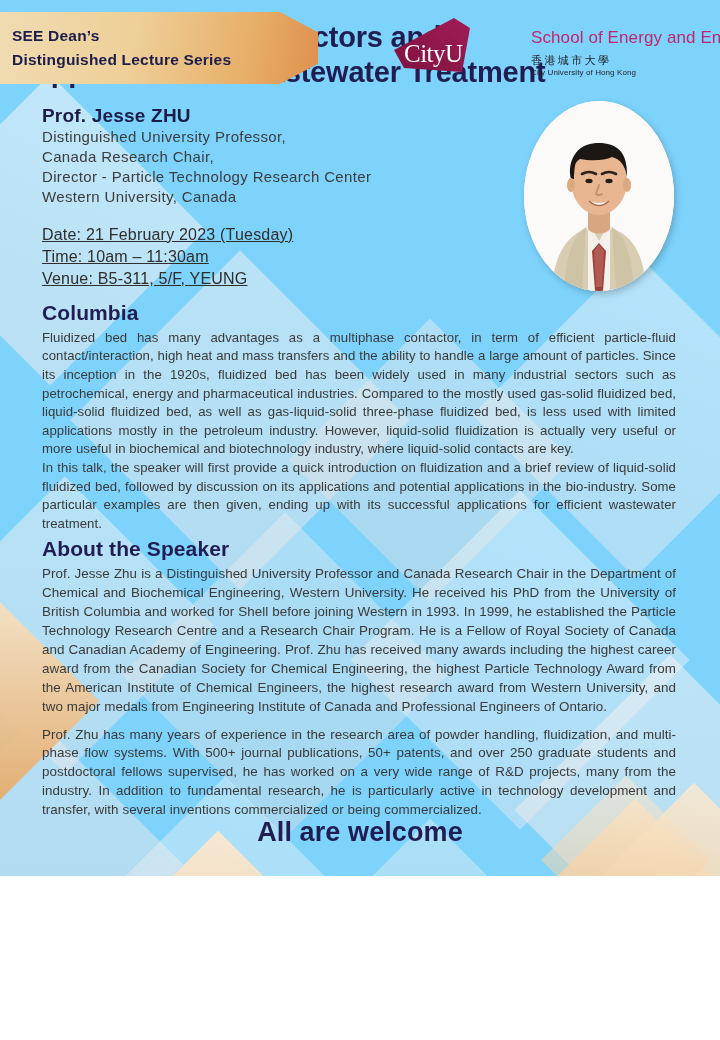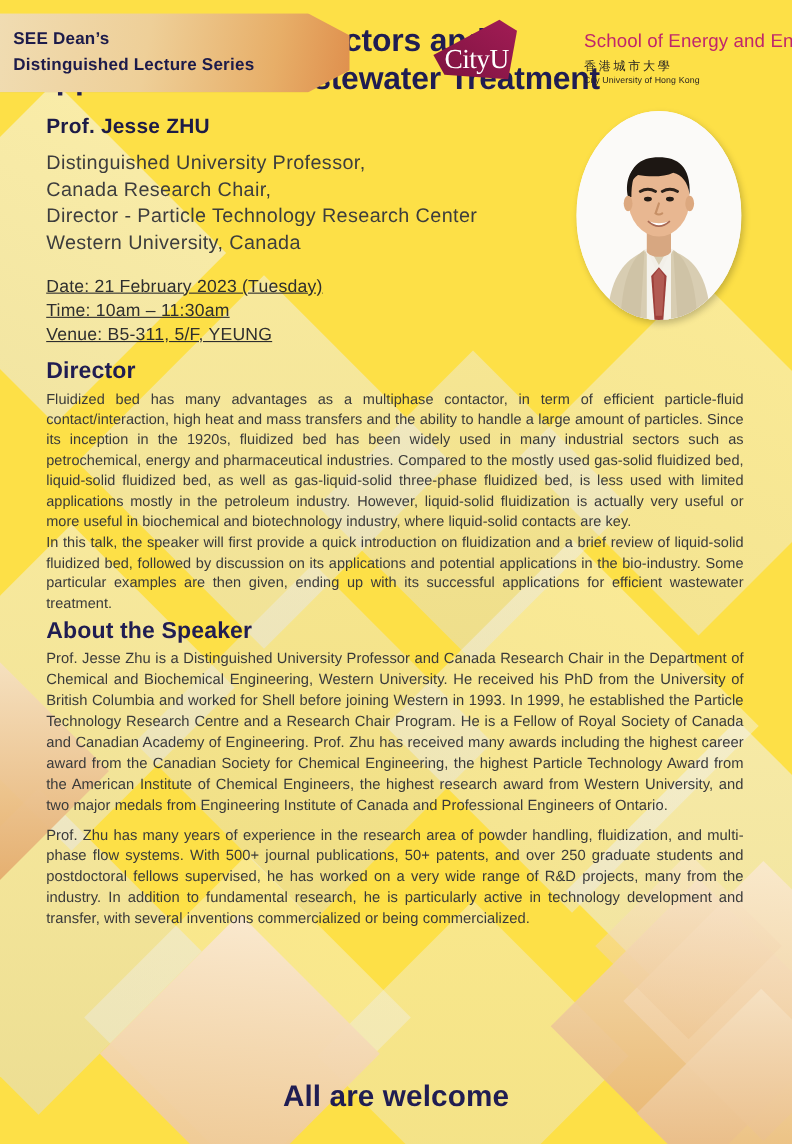--- a/index.html
+++ b/index.html
@@ -6,23 +6,23 @@
     margin: 0;
     padding: 0;
     background: #ffffff;
   }
   body {
     font-family: "Liberation Sans", sans-serif;
   }
   .poster {
     position: relative;
     width: 720px;
-    height: 1040px;
+    height: 876px;
     overflow: hidden;
-    background: #fde047;
+    background: #7dd3fc;
   }
 
   
   .bg-layer {
     position: absolute;
     inset: 0;
     overflow: hidden;
     z-index: 0;
   }
   .dia {
@@ -121,23 +121,23 @@
     gap: 28px;
   }
   .speaker-left { flex: 1 1 auto; padding-left: 12px; }
   .speaker-name {
     color: #1d1b47;
     font-weight: bold;
     font-size: 19px;
     letter-spacing: .2px;
   }
   .speaker-titles {
-    margin-top: 10px;
+    margin-top: 0;
     color: #3d3d3d;
-    font-size: 18px;
+    font-size: 15px;
     line-height: 1.33;
     white-space: pre-line;
     letter-spacing: .35px;
   }
   .details {
     margin-top: 17px;
     color: #2e2e2e;
     font-size: 16px;
     line-height: 1.38;
     white-space: pre-line;
@@ -297,21 +297,21 @@
             <path d="M65 100 q10 9 20 0 q-10 4 -20 0 Z" fill="#ffffff"></path>
             <path d="M65 100 q10 9 20 0" stroke="#a96a54" stroke-width="1.6" fill="none"></path>
 
             <ellipse cx="47" cy="84" rx="4" ry="7" fill="#dca87f"></ellipse>
             <ellipse cx="103" cy="84" rx="4" ry="7" fill="#dca87f"></ellipse>
           </svg>
         </div>
       </div>
     </div>
 
-    <div class="sec-head">Director</div>
+    <div class="sec-head">Columbia</div>
     <p class="body-text abstract-text">Fluidized bed has many advantages as a multiphase contactor, in term of efficient particle-fluid contact/interaction, high heat and mass transfers and the ability to handle a large amount of particles. Since its inception in the 1920s, fluidized bed has been widely used in many industrial sectors such as petrochemical, energy and pharmaceutical industries.  Compared to the mostly used gas-solid fluidized bed, liquid-solid fluidized bed, as well as gas-liquid-solid three-phase fluidized bed, is less used with limited applications mostly in the petroleum industry.  However, liquid-solid fluidization is actually very useful or more useful in biochemical and biotechnology industry, where liquid-solid contacts are key.</p>
     <p class="body-text abstract-text" style="margin-top:0;">In this talk, the speaker will first provide a quick introduction on fluidization and a brief review of liquid-solid fluidized bed, followed by discussion on its applications and potential applications in the bio-industry.  Some particular examples are then given, ending up with its successful applications for efficient wastewater treatment.</p>
 
     <div class="sec-head speakerhead">About the Speaker</div>
     <p class="body-text">Prof. Jesse Zhu is a Distinguished University Professor and Canada Research Chair in the Department of Chemical and Biochemical Engineering, Western University.  He received his PhD from the University of British Columbia and worked for Shell before joining Western in 1993.  In 1999, he established the Particle Technology Research Centre and a Research Chair Program.  He is a Fellow of Royal Society of Canada and Canadian Academy of Engineering.  Prof. Zhu has received many awards including the highest career award from the Canadian Society for Chemical Engineering, the highest Particle Technology Award from the American Institute of Chemical Engineers, the highest research award from Western University, and two major medals from Engineering Institute of Canada and Professional Engineers of Ontario.</p>
     <p class="body-text">Prof. Zhu has many years of experience in the research area of powder handling, fluidization, and multi-phase flow systems.   With 500+ journal publications, 50+ patents, and over 250 graduate students and postdoctoral fellows supervised, he has worked on a very wide range of R&amp;D projects, many from the industry.  In addition to fundamental research, he is particularly active in technology development and transfer, with several inventions commercialized or being commercialized.</p>
   </div>
 
   <div class="welcome">All are welcome</div>
 

